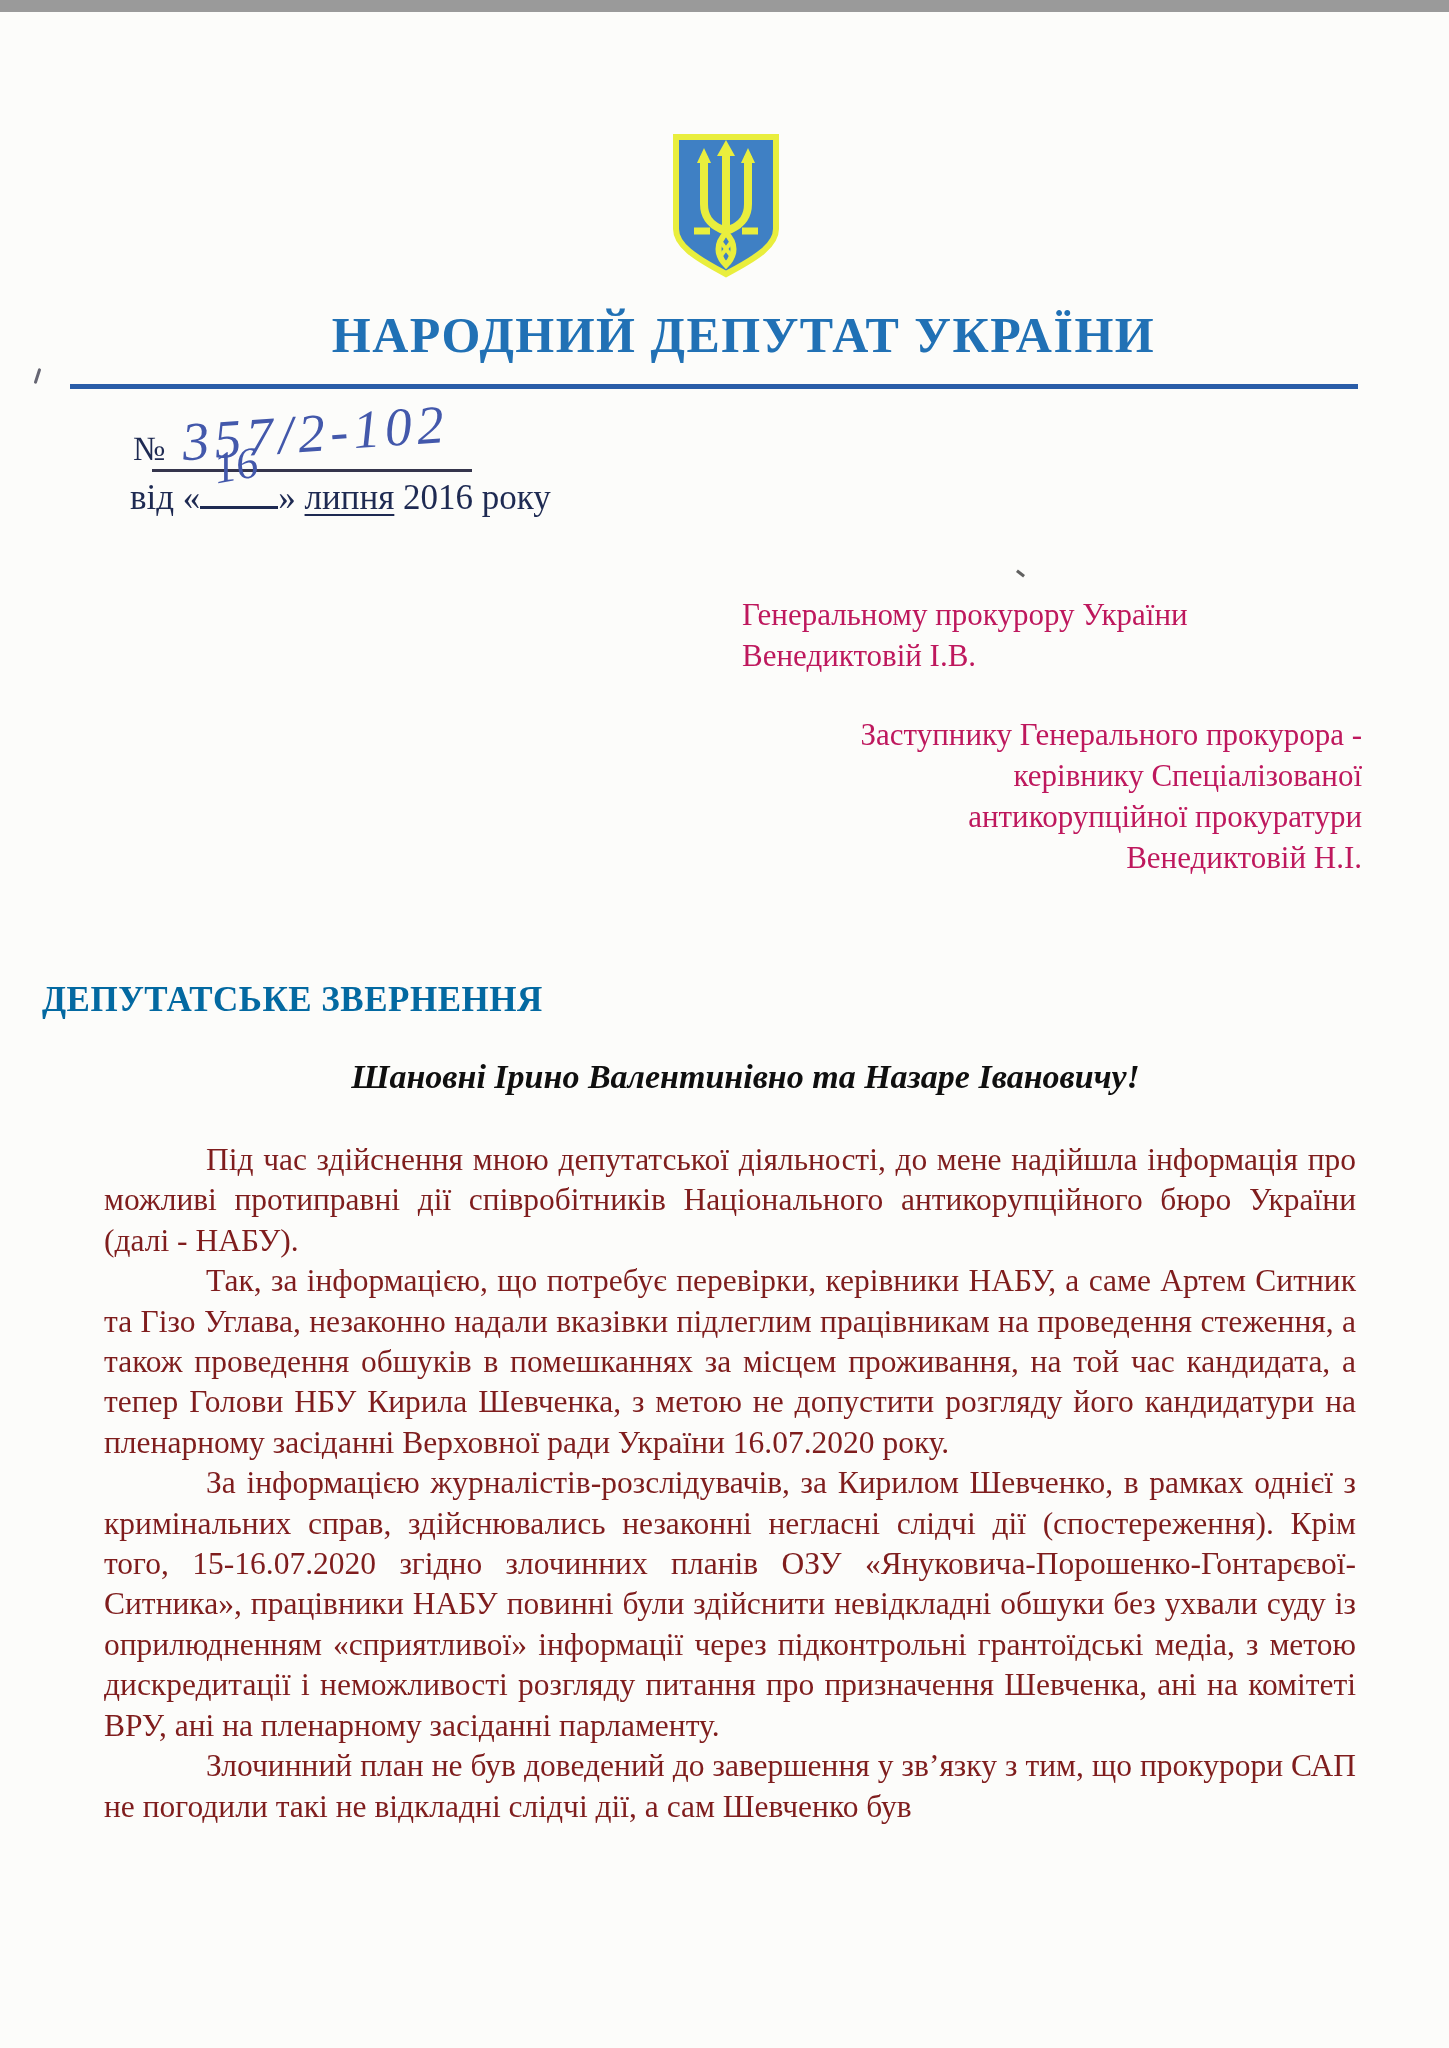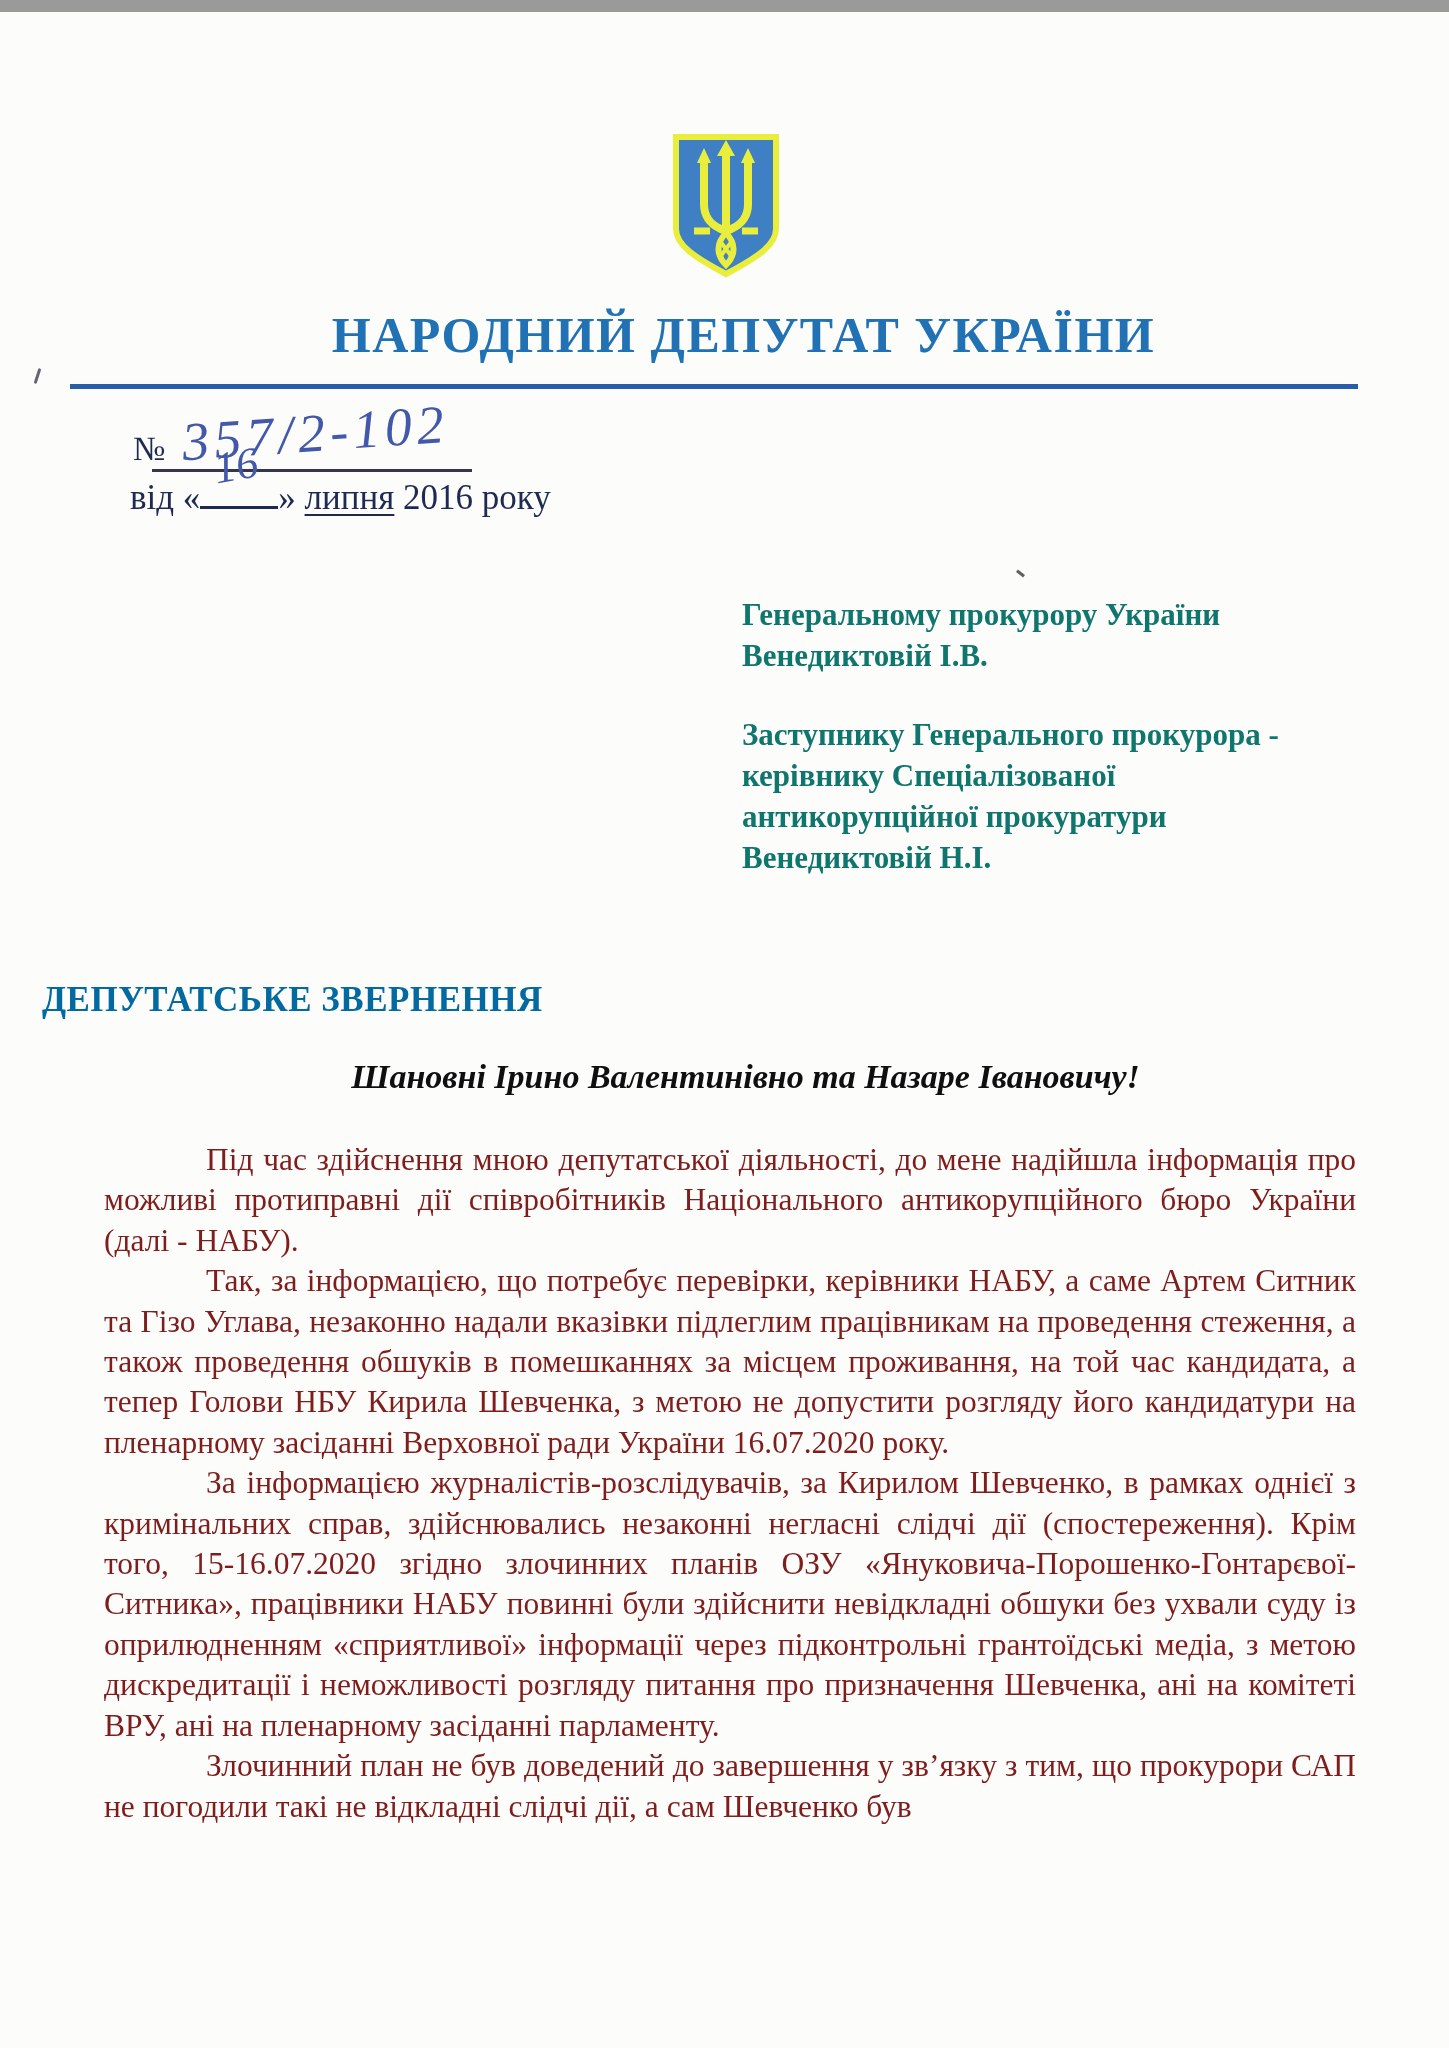--- a/index.html
+++ b/index.html
@@ -28,25 +28,25 @@
     display:inline-block; position:relative; width:78px; height:0.85em;
     border-bottom:3px solid #1e2a52; vertical-align:baseline;
   }
   .hw-day {
     position:absolute; left:14px; top:-36px; font-size:44px; font-style:italic;
     color:#4358ab; transform:rotate(-10deg);
   }
   .month-underlined { text-decoration:underline; text-underline-offset:5px; text-decoration-thickness:2px; }
   
   .recipients {
-    position:absolute; left:742px; width:620px; font-weight:bold;
-    font-size:31px; line-height:41px; color:#0f766e;
+    position:absolute; left:742px; width:620px; font-weight:normal;
+    font-size:31px; line-height:41px; color:#be185d;
   }
   .rec1 { top:582px; }
-  .rec2 { top:702px; }
+  .rec2 { top:702px;text-align:right; }
   
   .heading {
     position:absolute; left:0; right:0; top:968px; padding-left:42px; text-align:left;
     font-weight:bold; font-size:35px; color:#0369a1; letter-spacing:0.5px;
   }
   .salutation {
     position:absolute; left:0; right:0; top:1046px; padding-left:42px; text-align:center;
     font-weight:bold; font-style:italic; font-size:34px; color:#0f0f0f;
   }
   

